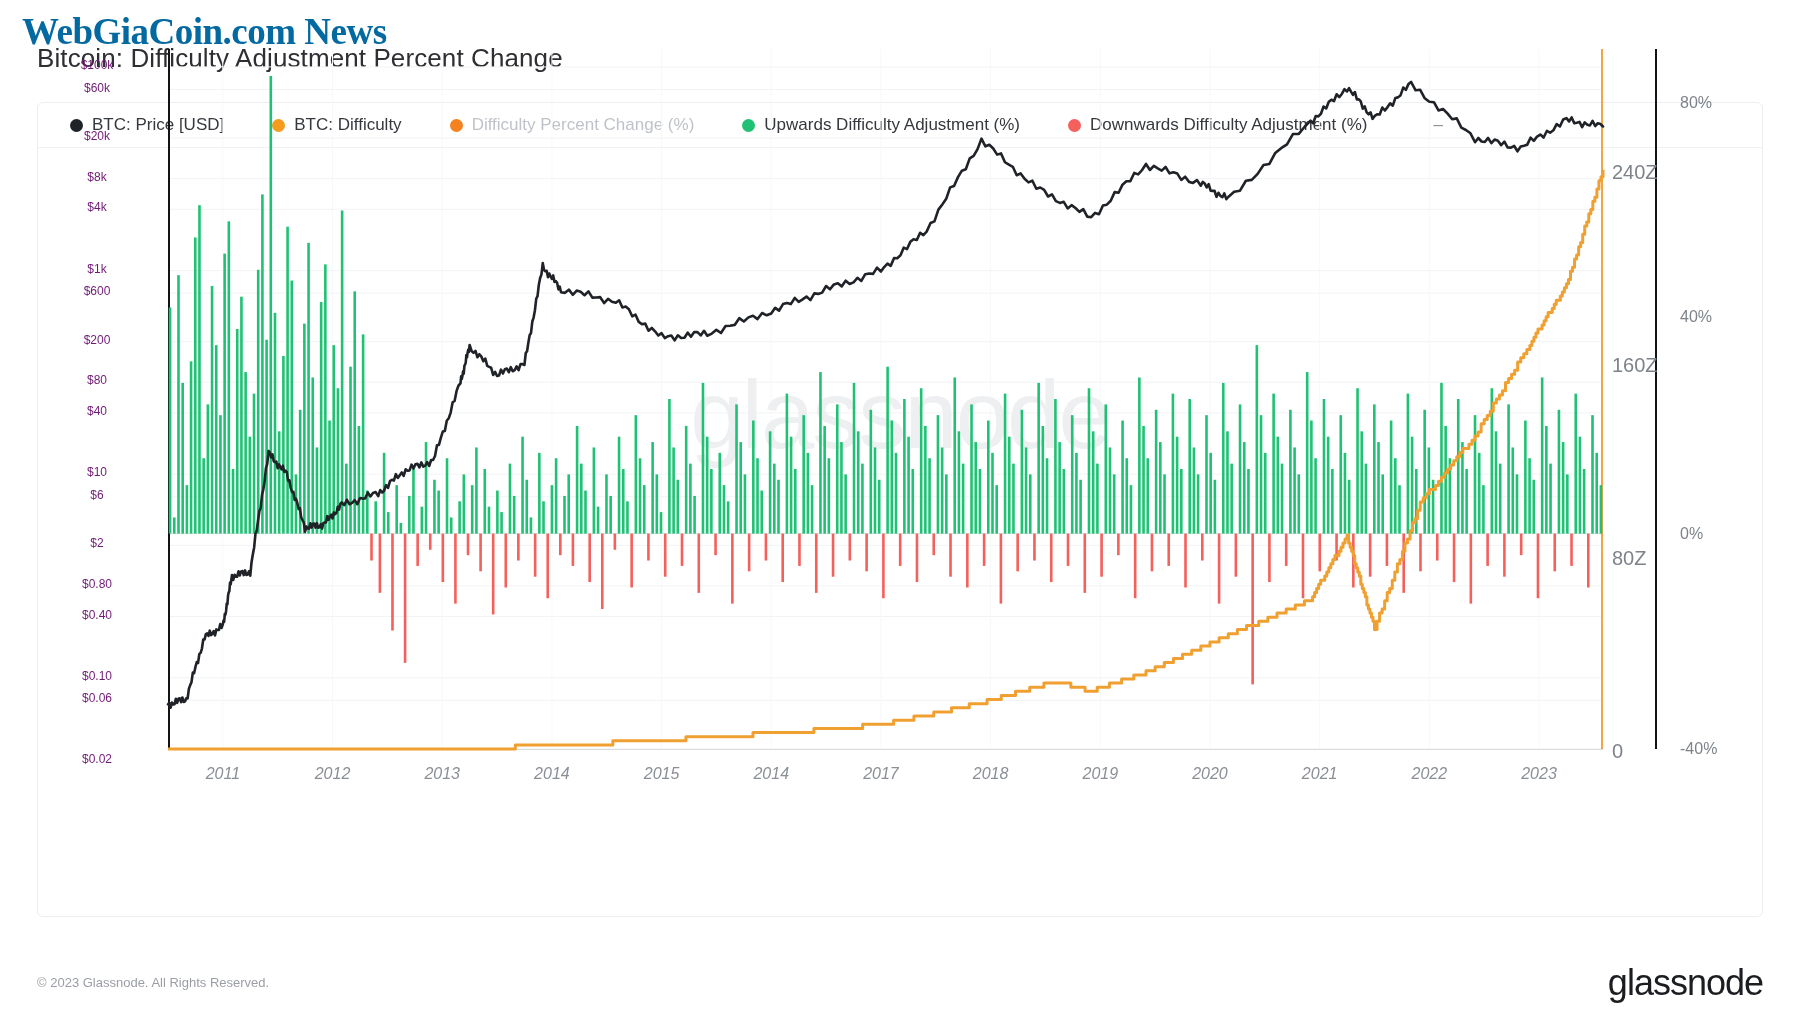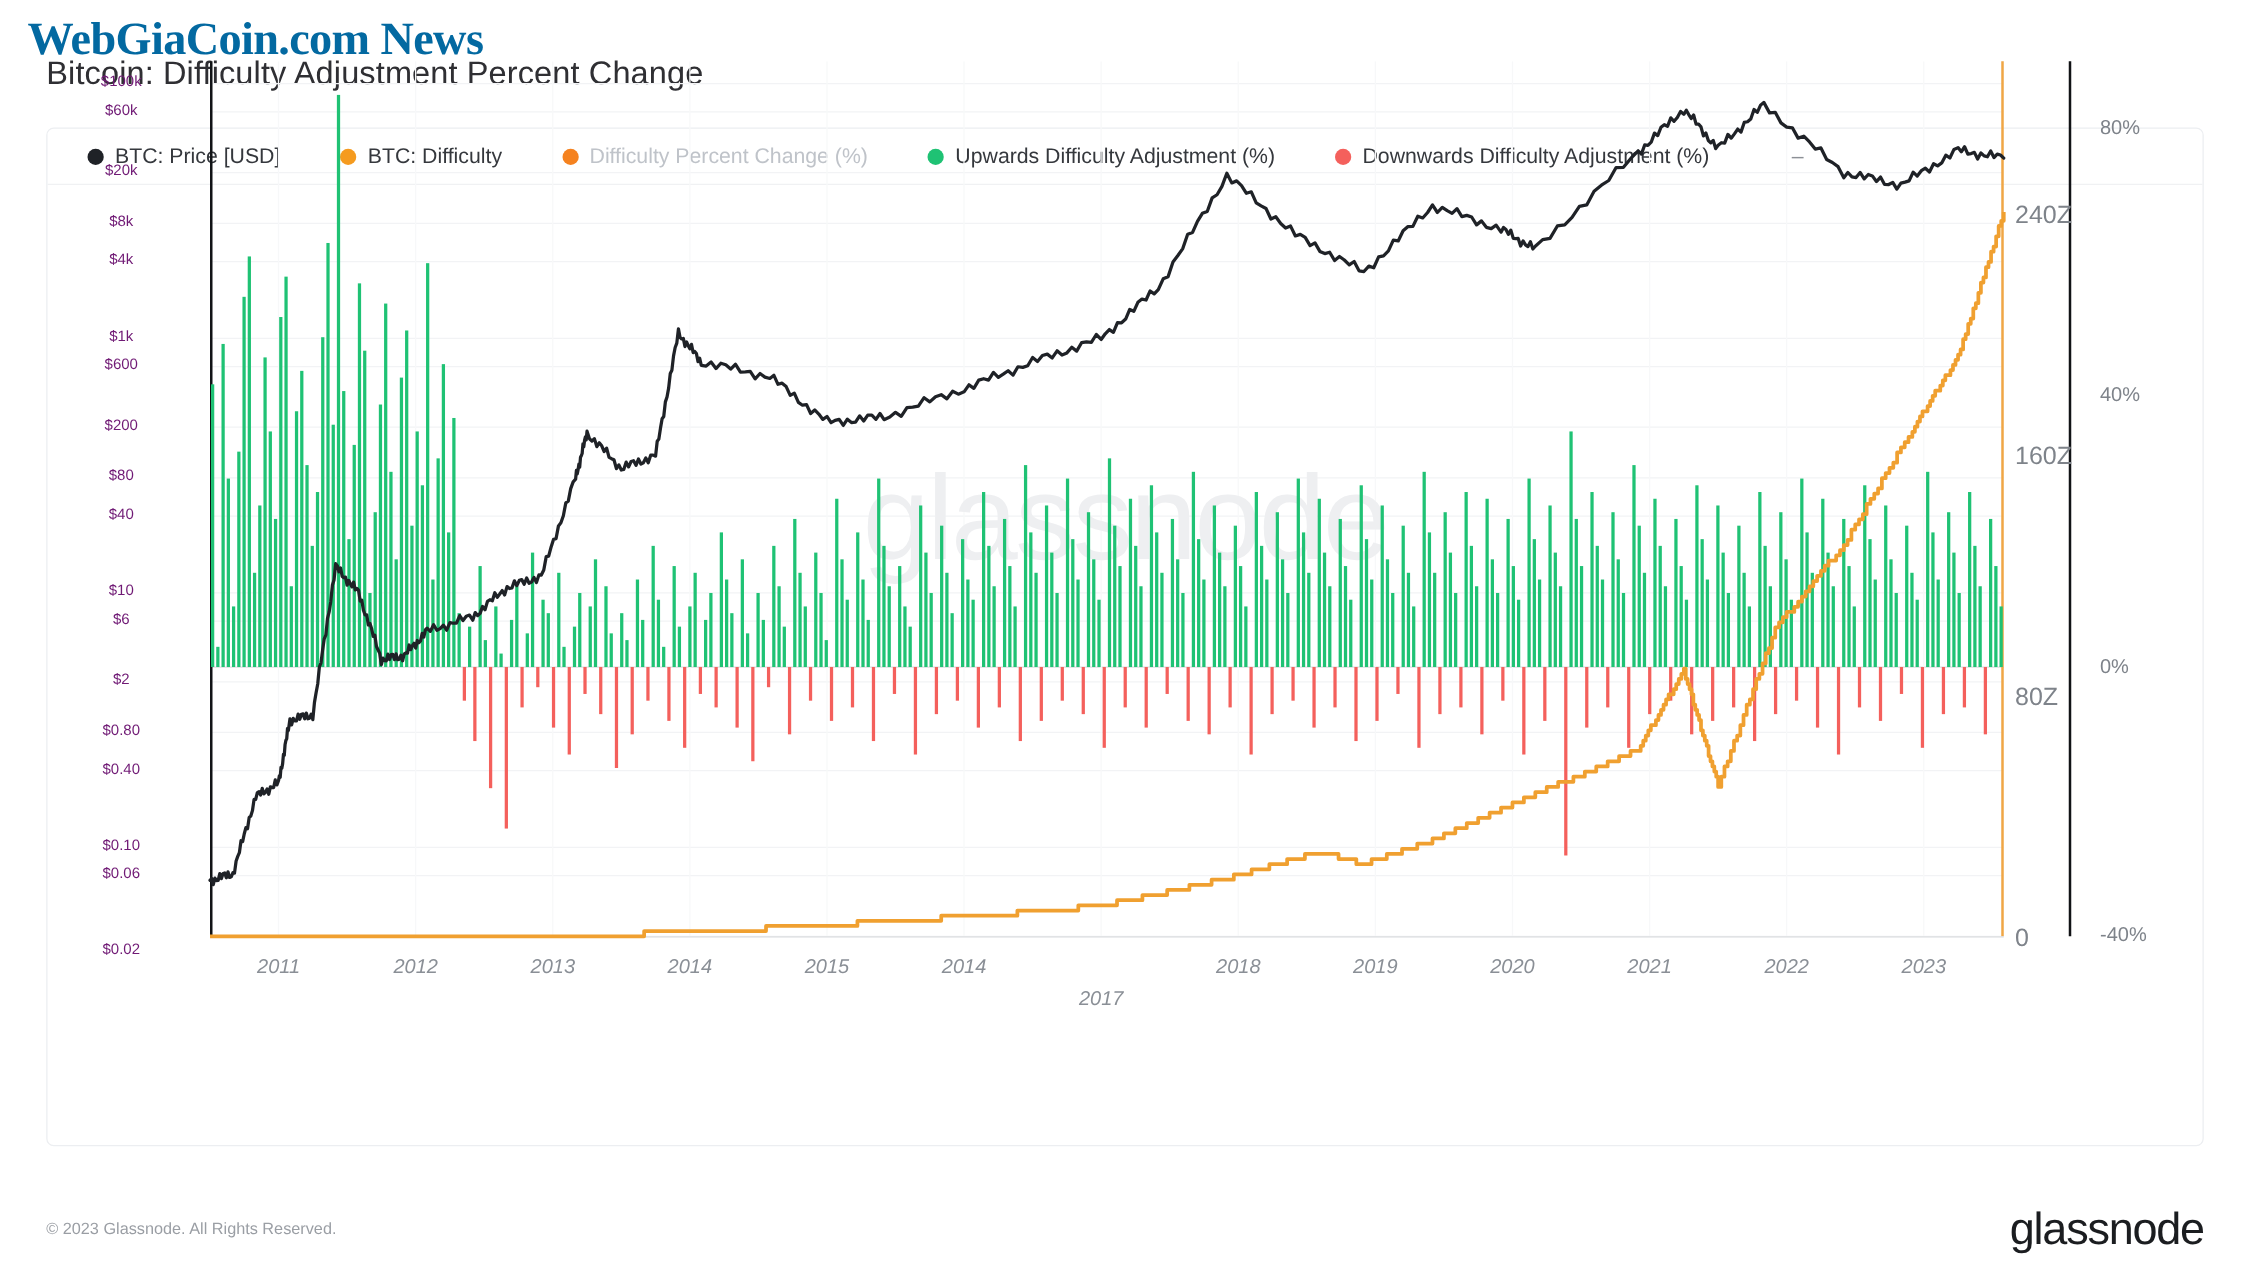--- a/index.html
+++ b/index.html
@@ -546,21 +546,21 @@
       <div class="tick-r2" style="top: 524.615px;">0%</div>
       <div class="tick-r2" style="top: 740px;">-40%</div>
     </div>
   <div class="x-wrap" id="x-host">
       <div class="tick-x" style="left: 222.841px;">2011</div>
       <div class="tick-x" style="left: 332.522px;">2012</div>
       <div class="tick-x" style="left: 442.204px;">2013</div>
       <div class="tick-x" style="left: 551.885px;">2014</div>
       <div class="tick-x" style="left: 661.567px;">2015</div>
       <div class="tick-x" style="left: 771.248px;">2014</div>
-      <div class="tick-x" style="left: 880.93px; margin-top: 26px;">2017</div>
+      <div class="tick-x" style="left: 880.93px;">2017</div>
       <div class="tick-x" style="left: 990.611px;">2018</div>
       <div class="tick-x" style="left: 1100.29px;">2019</div>
       <div class="tick-x" style="left: 1209.97px;">2020</div>
       <div class="tick-x" style="left: 1319.66px;">2021</div>
       <div class="tick-x" style="left: 1429.34px;">2022</div>
       <div class="tick-x" style="left: 1539.02px;">2023</div>
     </div>
 
   <div class="footer-copy">© 2023 Glassnode. All Rights Reserved.</div>
   <div class="footer-logo">glassnode</div>

